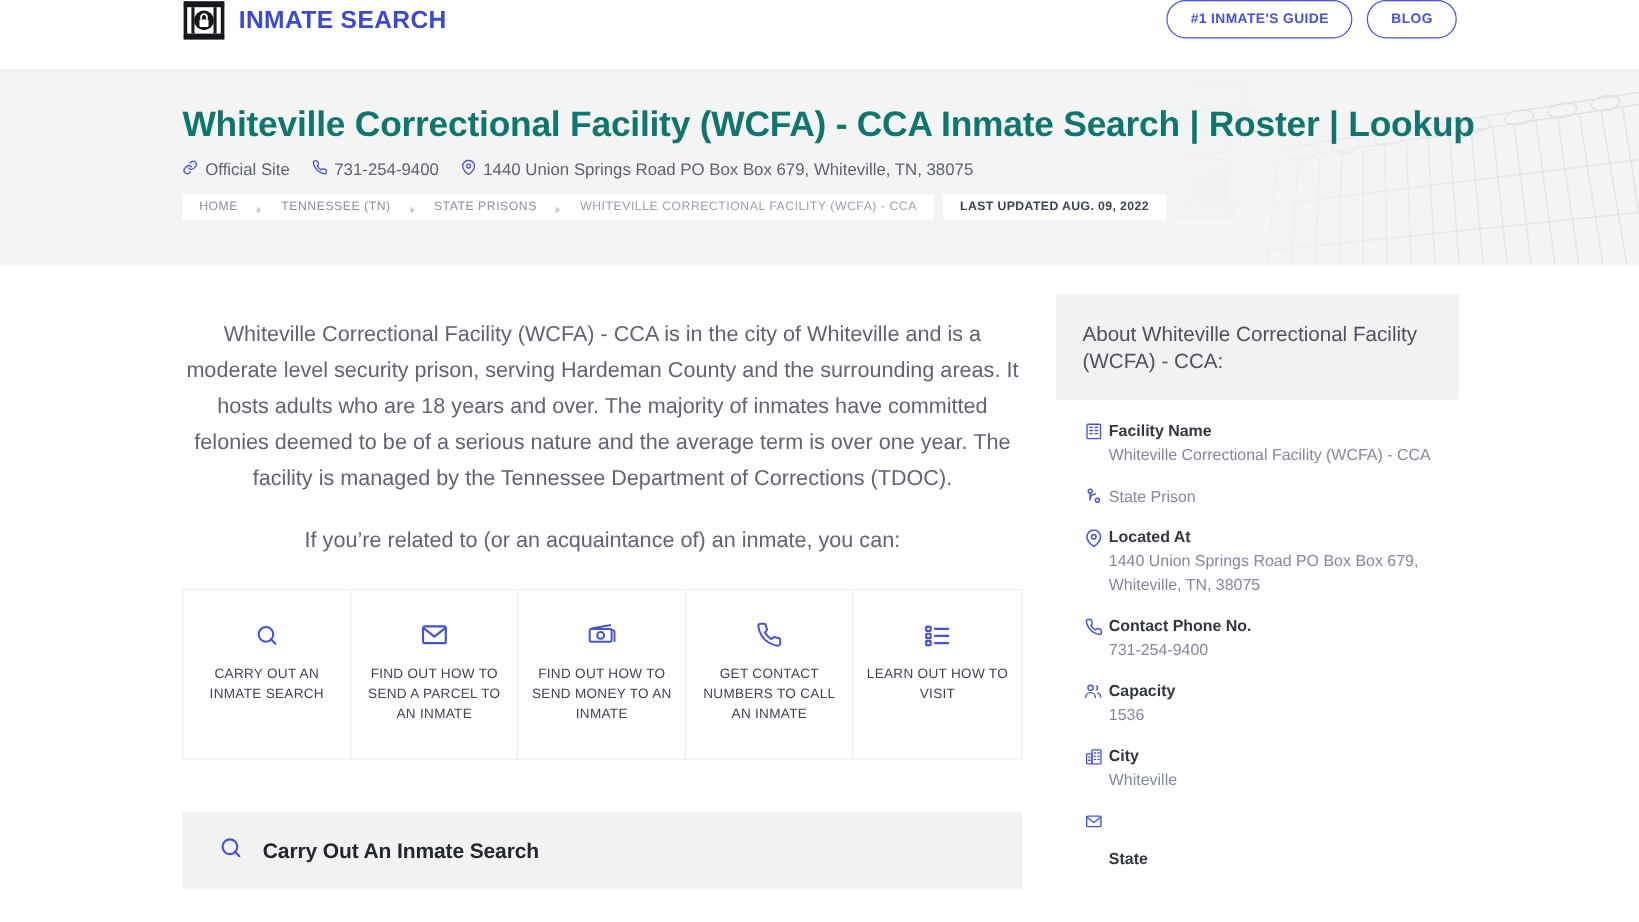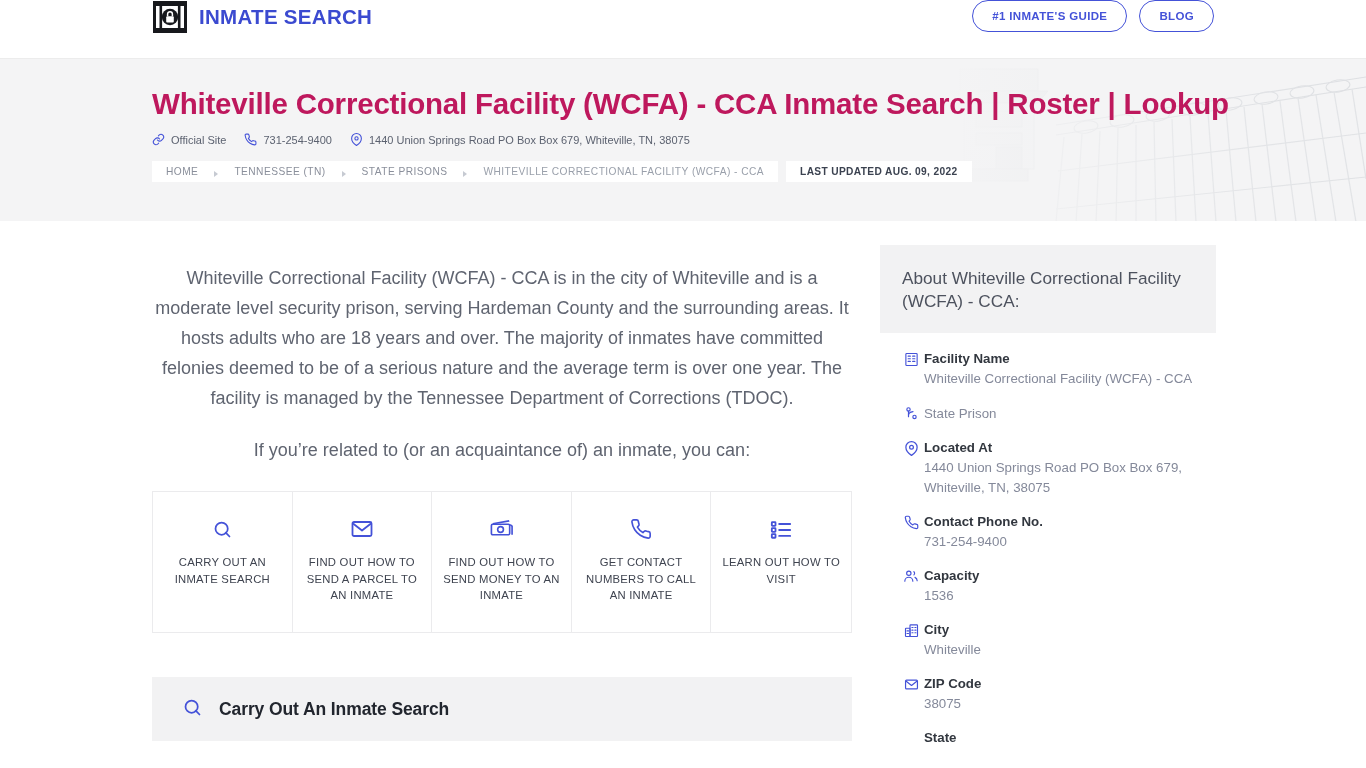--- a/index.html
+++ b/index.html
@@ -84,31 +84,31 @@
     pointer-events: none;
   }
   .hero-inner {
     position: relative;
     padding: 28px 152px 0 152px;
     z-index: 3;
   }
   .hero h1 {
     font-size: 29.5px;
     font-weight: bold;
-    color: #be185d;
+    color: #0f766e;
     letter-spacing: -0.2px;
     line-height: 1.15;
     white-space: nowrap;
   }
   .meta-row {
     margin-top: 12px;
     display: flex;
     align-items: center;
     gap: 8px;
-    font-size: 11px;
+    font-size: 14px;
     color: #5c6270;
   }
   .meta-item {
     display: inline-flex;
     align-items: center;
     gap: 6px;
     text-decoration: none;
     color: #5c6270;
     white-space: nowrap;
     margin-right: 10px;
@@ -551,24 +551,20 @@
           </div>
         </div>
 
         <div class="fact">
           <span class="fact-ico">
             <svg width="15" height="15" viewBox="0 0 24 24" fill="none" stroke="#4452d8" stroke-width="1.9" stroke-linejoin="round">
               <rect x="2.5" y="5" width="19" height="14" rx="1.5"></rect>
                 <path d="M3 6.5l9 7 9-7"></path>
             </svg>
           </span>
-          <div class="fact-body">
-            <div class="fact-k">ZIP Code</div>
-            <div class="fact-v">38075</div>
-          </div>
         </div>
 
         <div class="fact">
           <span class="fact-ico">
             
           </span>
           <div class="fact-body">
             <div class="fact-k">State</div>
             <div class="fact-v"></div>
           </div>

